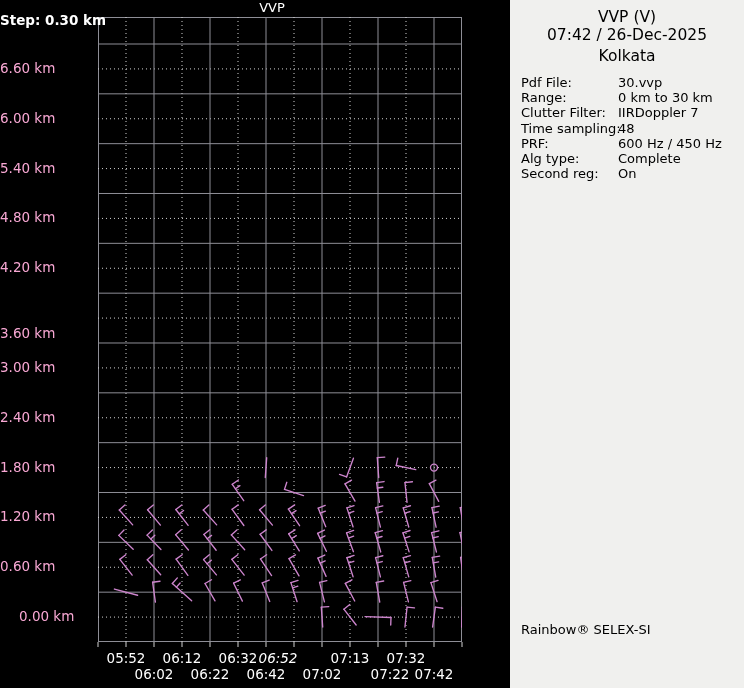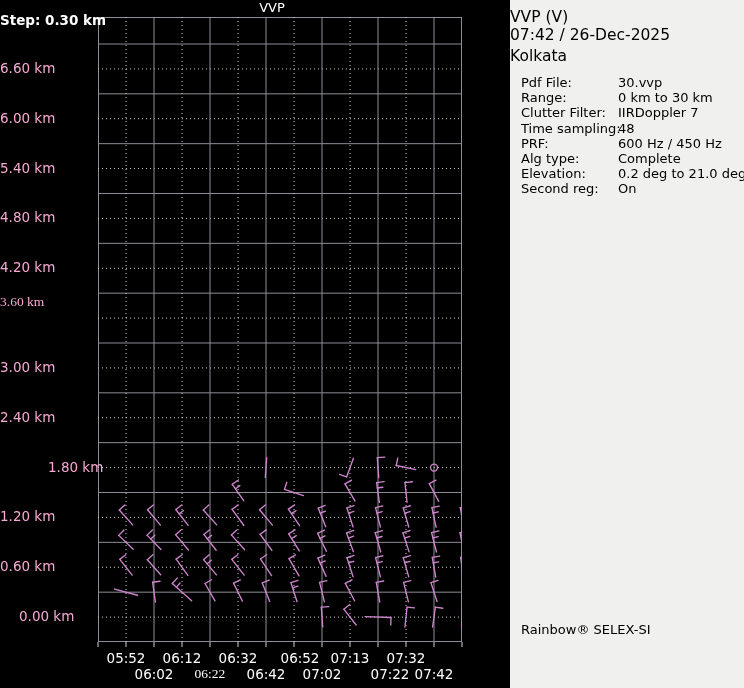--- a/index.html
+++ b/index.html
@@ -26,21 +26,21 @@
   .xlab{
     position:absolute;transform:translateX(-50%);
     font-size:13.5px;line-height:14px;color:#fff;white-space:nowrap;
   }
   
   #info-panel{
     position:absolute;left:510px;top:0;width:234px;height:688px;
     background:#f0f0ee;color:#000;
   }
   .hdr{
-    font-size:15.5px;line-height:18px;white-space:nowrap;
+    text-align:center;font-size:15.5px;line-height:18px;white-space:nowrap;
   }
   #panel-title{margin-top:8px;}
   #panel-site{margin-top:3px;margin-bottom:10px;}
   #fields{margin-left:11px;font-size:13px;}
   .frow{display:flex;line-height:15.2px;}
   .flabel{width:97px;flex:0 0 97px;white-space:nowrap;}
   .fvalue{white-space:nowrap;}
   #brand-footer{
     position:absolute;left:11px;top:622px;font-size:13px;white-space:nowrap;
   }
@@ -408,36 +408,36 @@
         </g>
       </svg>
     <div id="plot-title">VVP</div>
     <div id="step-label">Step: 0.30 km</div>
     <div id="y-labels">
         <div class="ylab" style="top: 60.92px;">6.60 km</div>
         <div class="ylab" style="top: 110.753px;">6.00 km</div>
         <div class="ylab" style="top: 160.587px;">5.40 km</div>
         <div class="ylab" style="top: 210.42px;">4.80 km</div>
         <div class="ylab" style="top: 260.253px;">4.20 km</div>
-        <div class="ylab" style="top: 295px; font-family: Liberation Serif, serif;">3.60 km</div>
+        <div class="ylab" style="top: 326px;">3.60 km</div>
         <div class="ylab" style="top: 359.92px;">3.00 km</div>
         <div class="ylab" style="top: 409.753px;">2.40 km</div>
-        <div class="ylab" style="top: 459.586px; padding-left: 48px;">1.80 km</div>
+        <div class="ylab" style="top: 459.586px;">1.80 km</div>
         <div class="ylab" style="top: 509.42px;">1.20 km</div>
         <div class="ylab" style="top: 559.253px;">0.60 km</div>
         <div class="ylab" style="top: 609.086px; padding-left: 19px;">0.00 km</div>
       </div>
     <div id="x-labels">
         <div class="xlab" style="left: 126px; top: 651px;">05:52</div>
         <div class="xlab" style="left: 154px; top: 667px;">06:02</div>
         <div class="xlab" style="left: 182px; top: 651px;">06:12</div>
-        <div class="xlab" style="left: 210px; top: 667px; font-family: Liberation Serif, serif;">06:22</div>
+        <div class="xlab" style="left: 210px; top: 667px;">06:22</div>
         <div class="xlab" style="left: 238px; top: 651px;">06:32</div>
         <div class="xlab" style="left: 266px; top: 667px;">06:42</div>
-        <div class="xlab" style="left: 300px; top: 651px;">06:52</div>
+        <div class="xlab" style="left: 278px; top: 651px; font-style: italic;">06:52</div>
         <div class="xlab" style="left: 322px; top: 667px;">07:02</div>
         <div class="xlab" style="left: 350px; top: 651px;">07:13</div>
         <div class="xlab" style="left: 390px; top: 667px;">07:22</div>
         <div class="xlab" style="left: 406px; top: 651px;">07:32</div>
         <div class="xlab" style="left: 434px; top: 667px;">07:42</div>
       </div>
   </div>
 
   <div id="info-panel">
     <div class="hdr" id="panel-title">VVP (V)</div>
@@ -462,24 +462,20 @@
         </div>
         <div class="frow">
           <span class="flabel">PRF:</span>
           <span class="fvalue">600 Hz / 450 Hz</span>
         </div>
         <div class="frow">
           <span class="flabel">Alg type:</span>
           <span class="fvalue">Complete</span>
         </div>
         <div class="frow">
-          <span class="flabel">Elevation:</span>
-          <span class="fvalue">0.2 deg to 21.0 deg</span>
-        </div>
-        <div class="frow">
           <span class="flabel">Second reg:</span>
           <span class="fvalue">On</span>
         </div>
       </div>
     <div id="brand-footer">Rainbow® SELEX-SI</div>
   </div>
 
 </div>
 
 </body></html>

